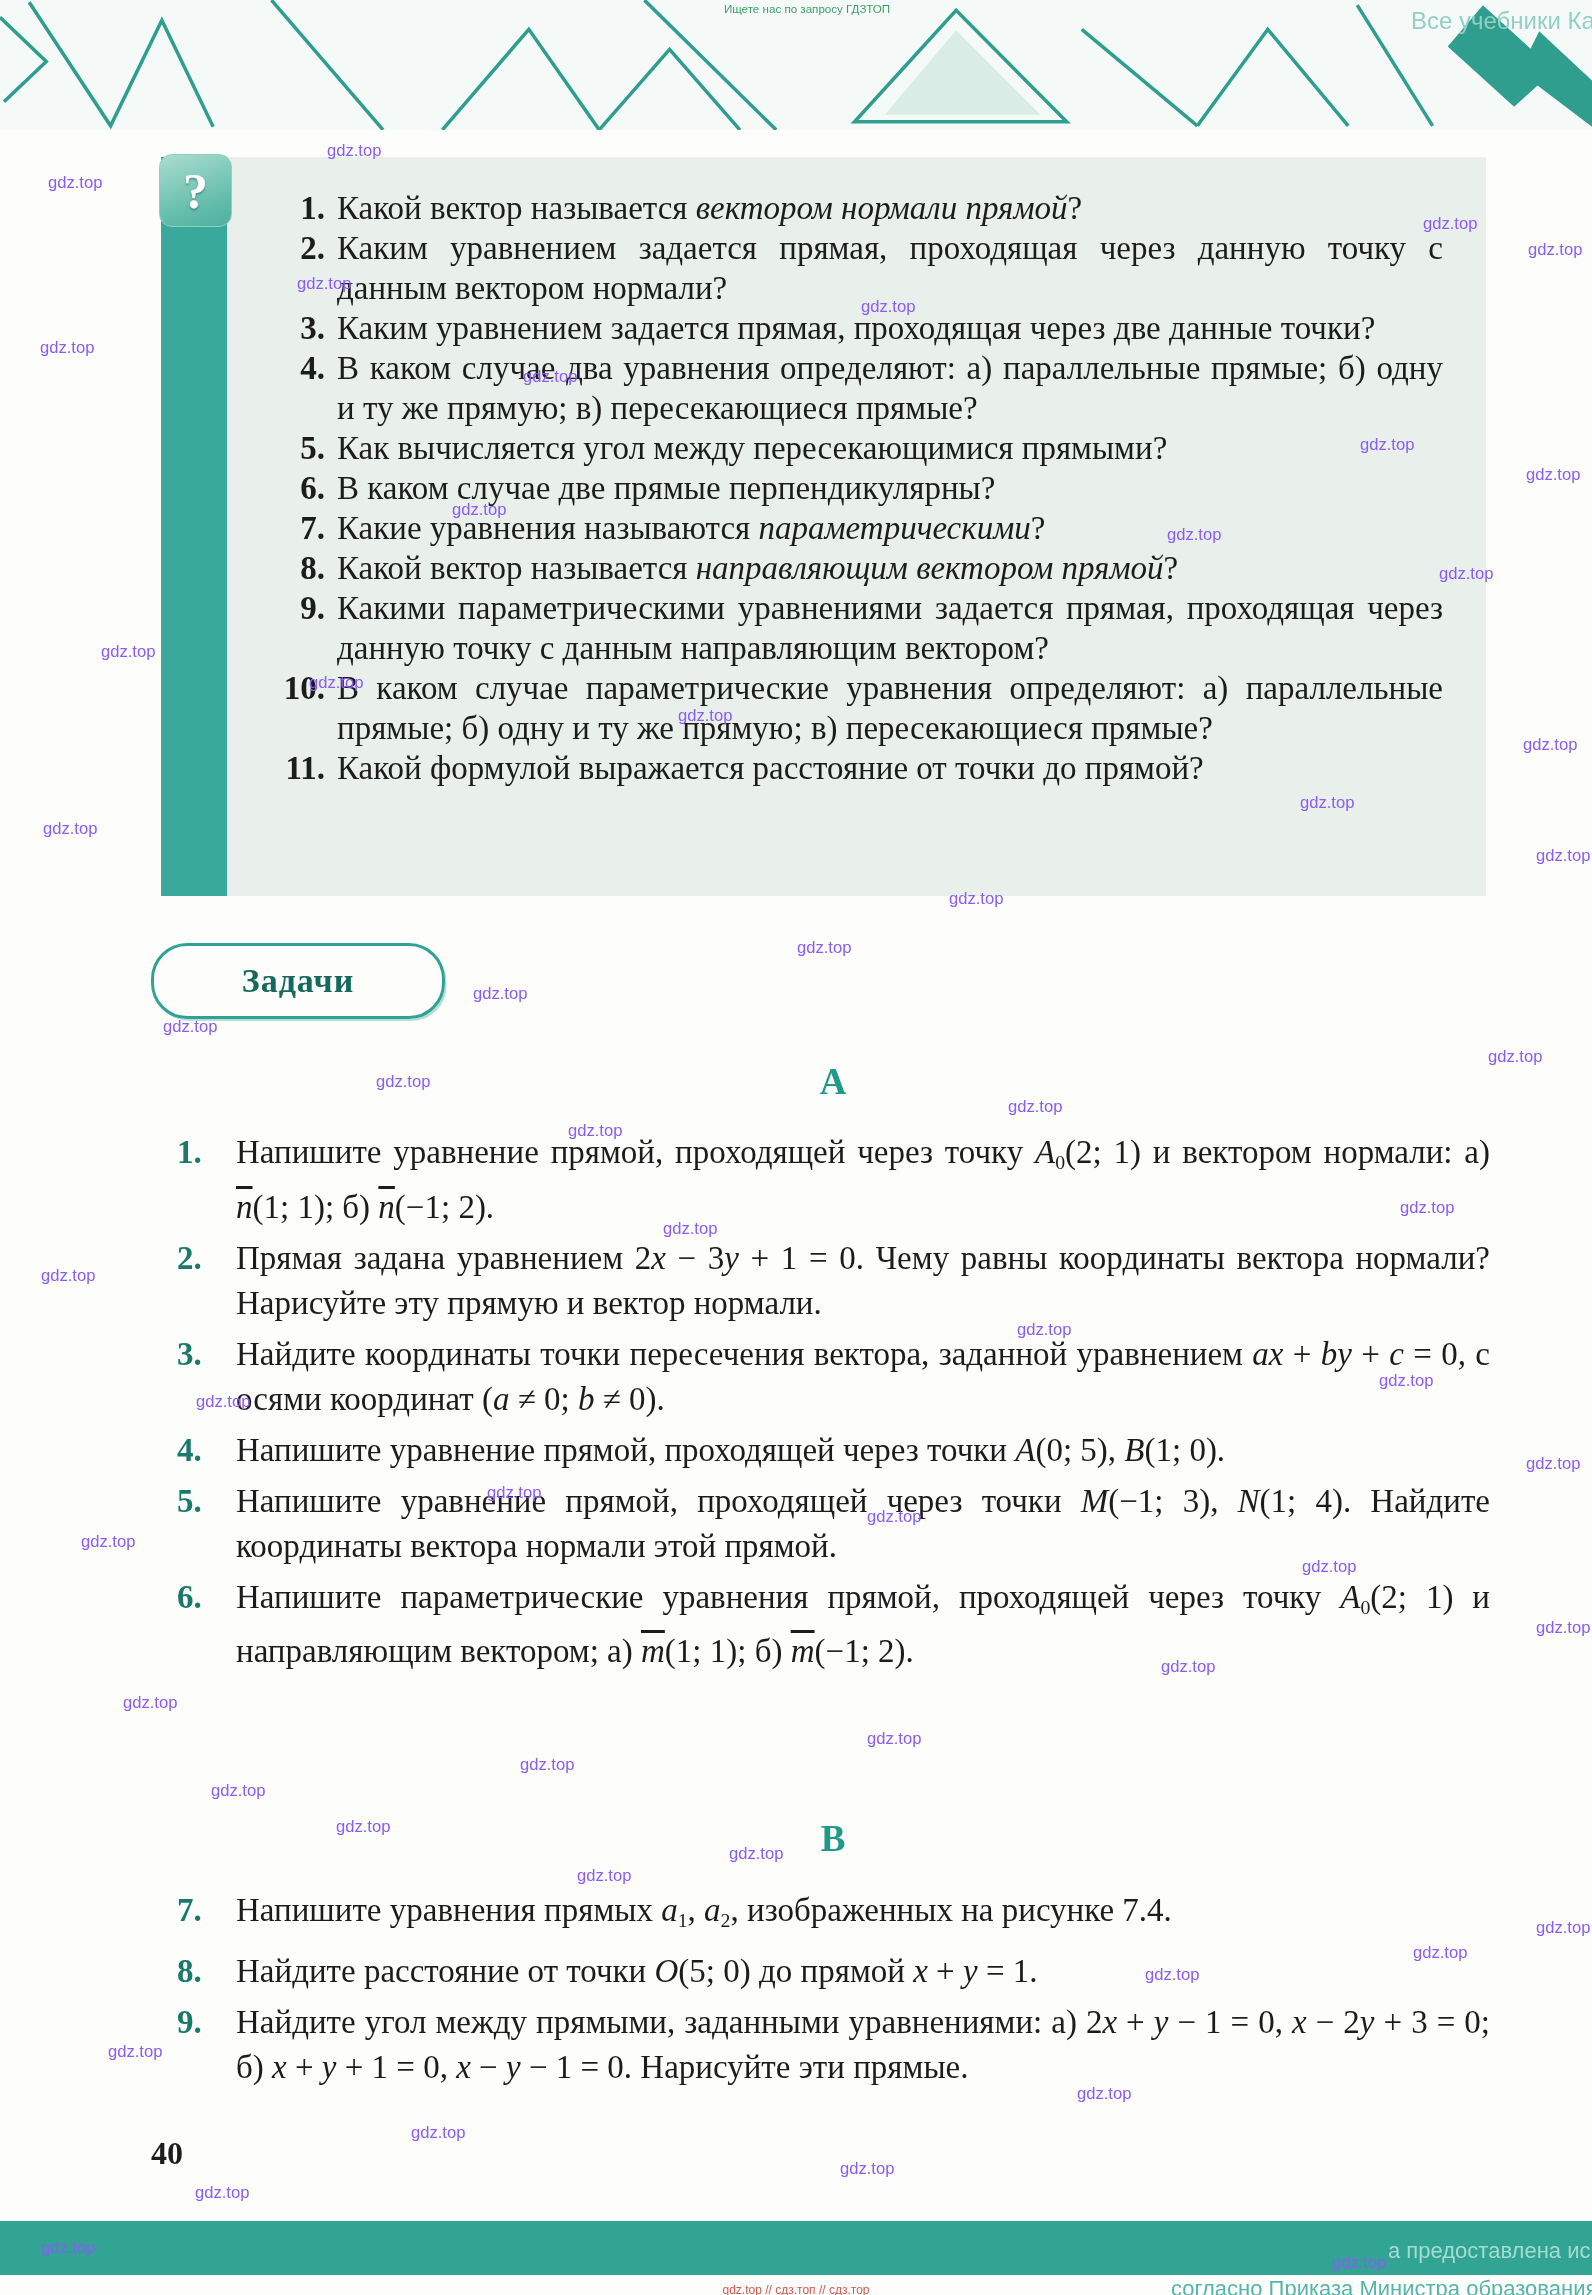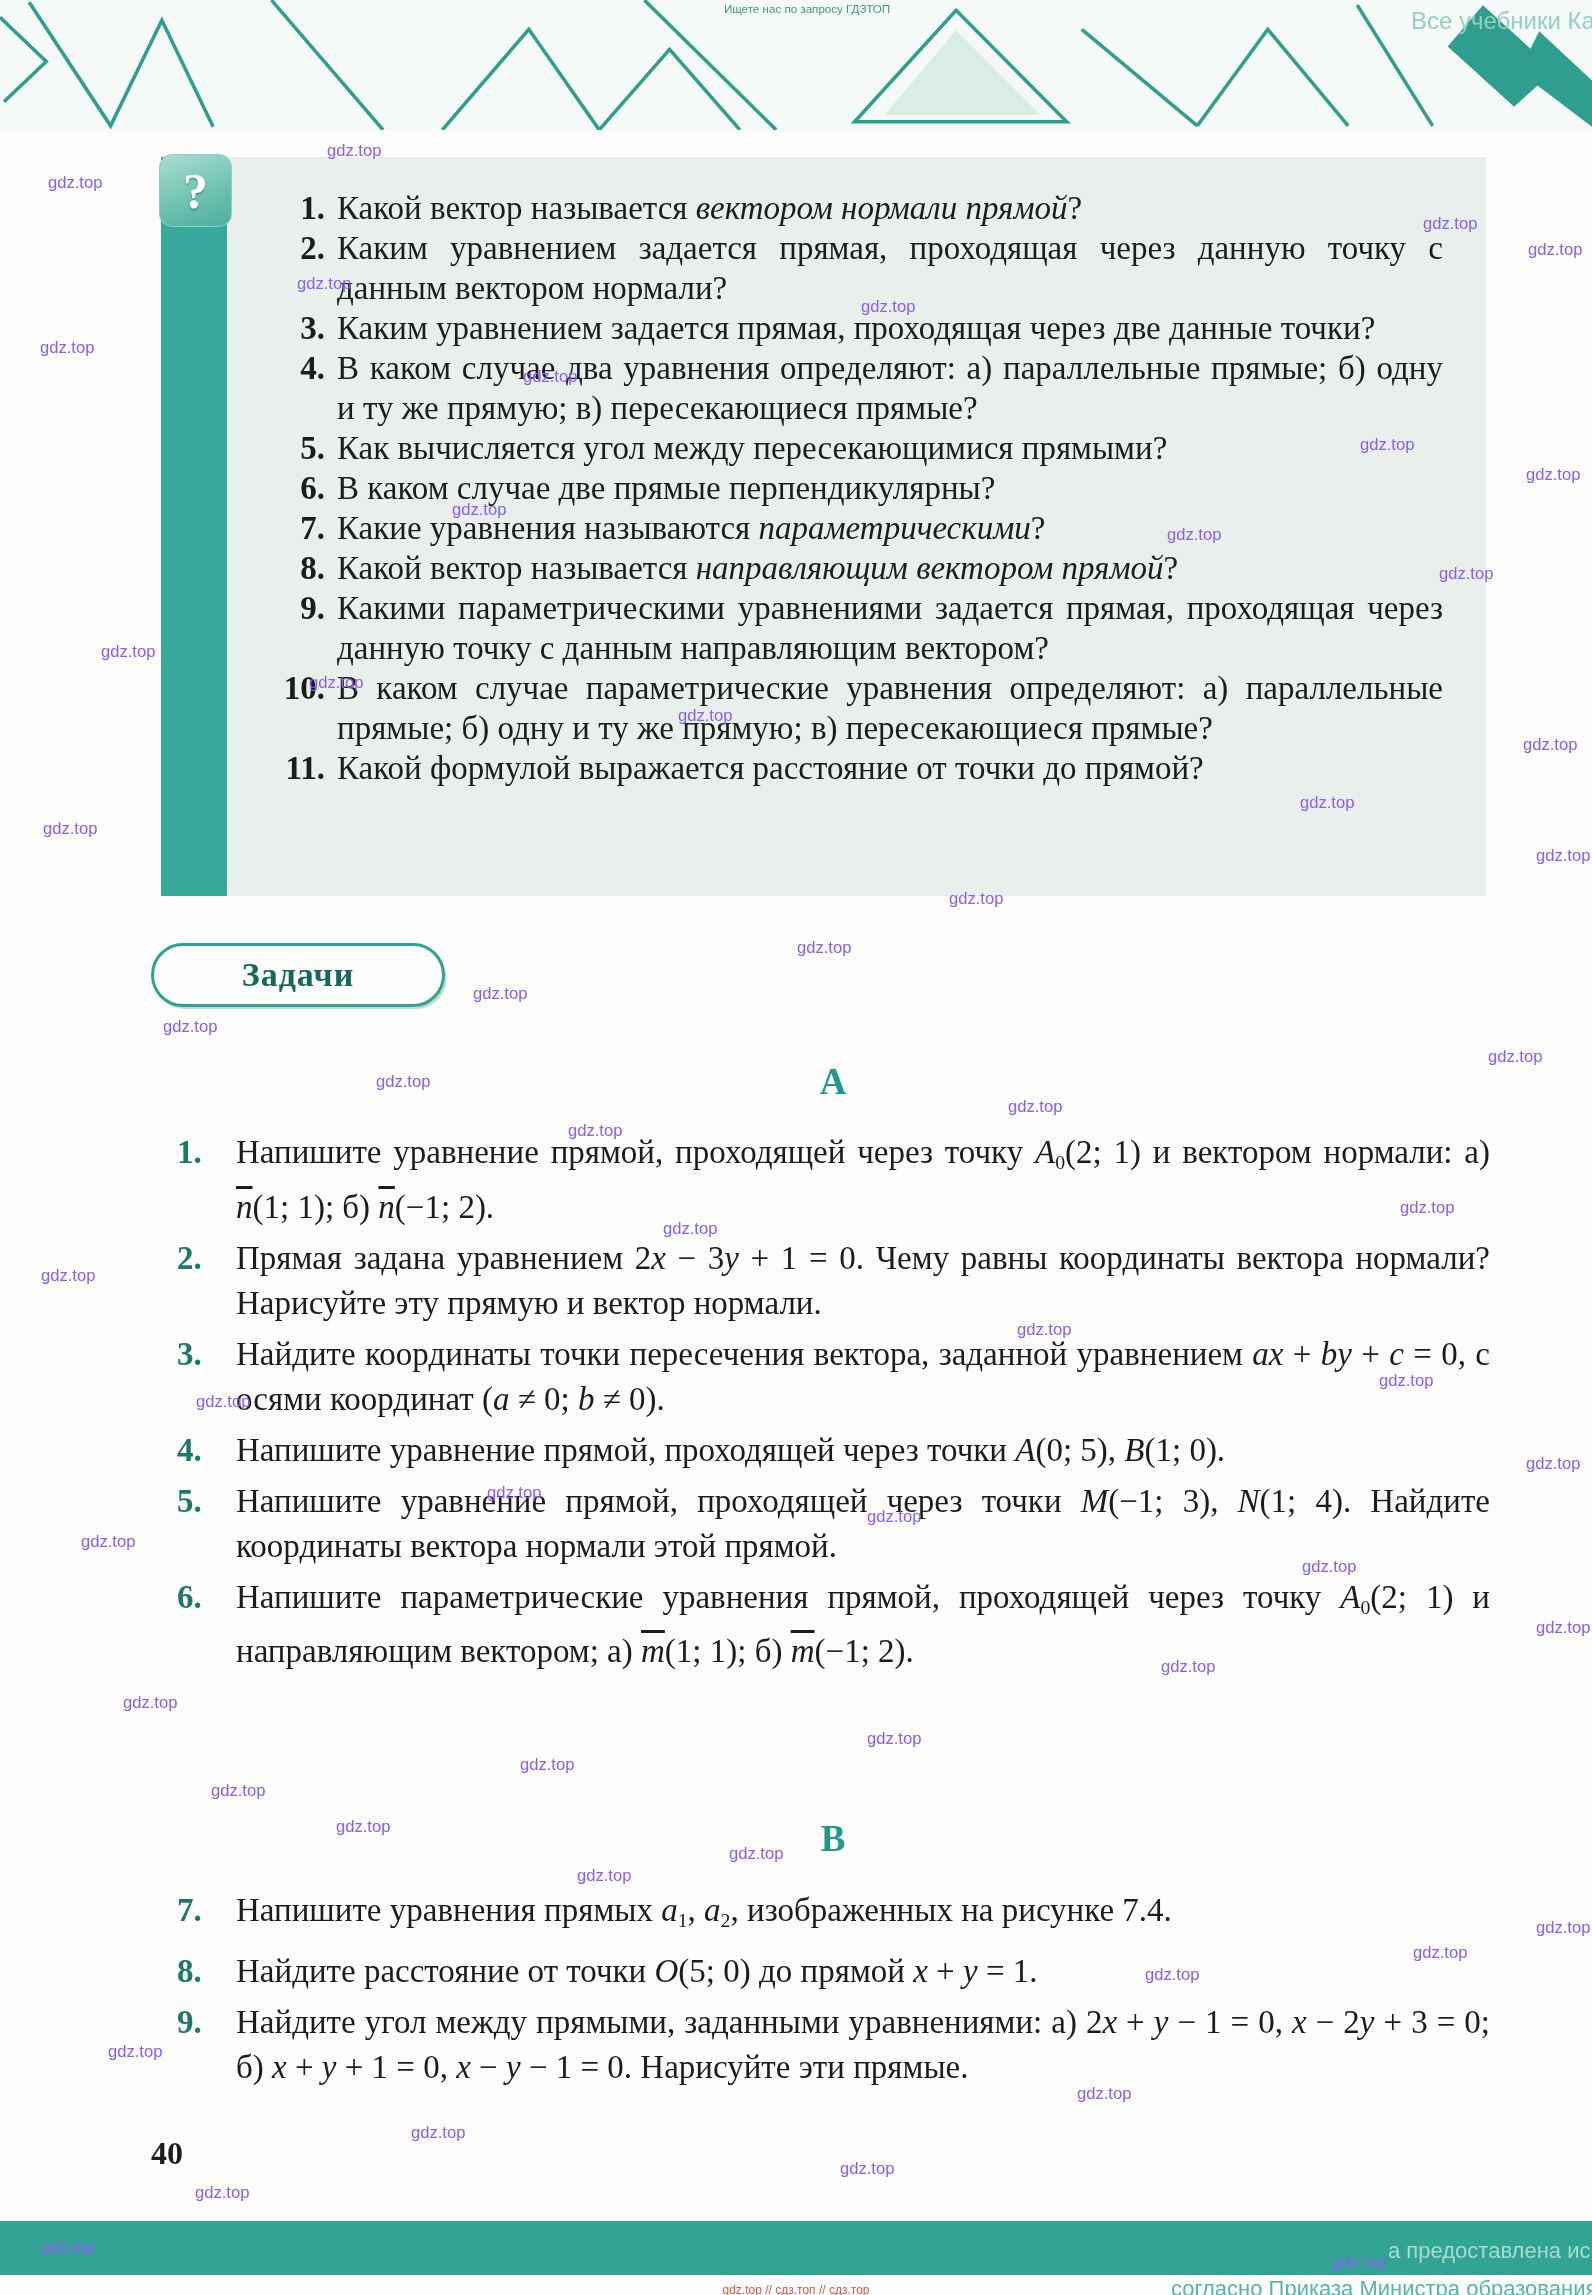--- a/index.html
+++ b/index.html
@@ -25,21 +25,21 @@
     border-radius:13px;border:1.5px solid #8fd0c2;
     display:flex;align-items:center;justify-content:center;z-index:3;}
   .qicon span{color:#ffffff;font-size:50px;font-weight:bold;text-shadow:0 1.5px 2px rgba(0,60,50,.35);}
   .qcontent{position:absolute;left:66px;top:0;width:1259px;height:100%;
     background:#e9efeb;box-sizing:border-box;padding:31px 43px 20px 0;overflow:hidden;}
   .q-list{font-size:33px;line-height:40px;}
   .qrow{display:flex;}
   .qrow .num{flex:0 0 110px;text-align:right;padding-right:12px;font-weight:bold;box-sizing:border-box;}
   .qrow .body{flex:1;text-align:justify;}
   
-  .task-pill{position:absolute;left:151px;top:943px;width:294px;height:64px;
+  .task-pill{position:absolute;left:151px;top:943px;width:294px;height:76px;
     border:3.5px solid #2fa293;border-radius:36px;box-sizing:border-box;
     display:flex;align-items:center;justify-content:center;
     box-shadow:2.5px 3px 0 -1px rgba(47,162,147,.35);z-index:2;}
   .task-pill span{font-size:34px;font-weight:bold;color:#14695c;letter-spacing:1px;}
   .section-title{position:absolute;left:177px;width:1312px;text-align:center;
     font-size:37px;font-weight:bold;color:#1f9a89;z-index:2;}
   .title-a{top:1060px;}
   .title-b{top:1817px;}
   .p-list{position:absolute;left:177px;width:1313px;font-size:33px;line-height:45px;z-index:2;}
   .plist-a{top:1130px;}

